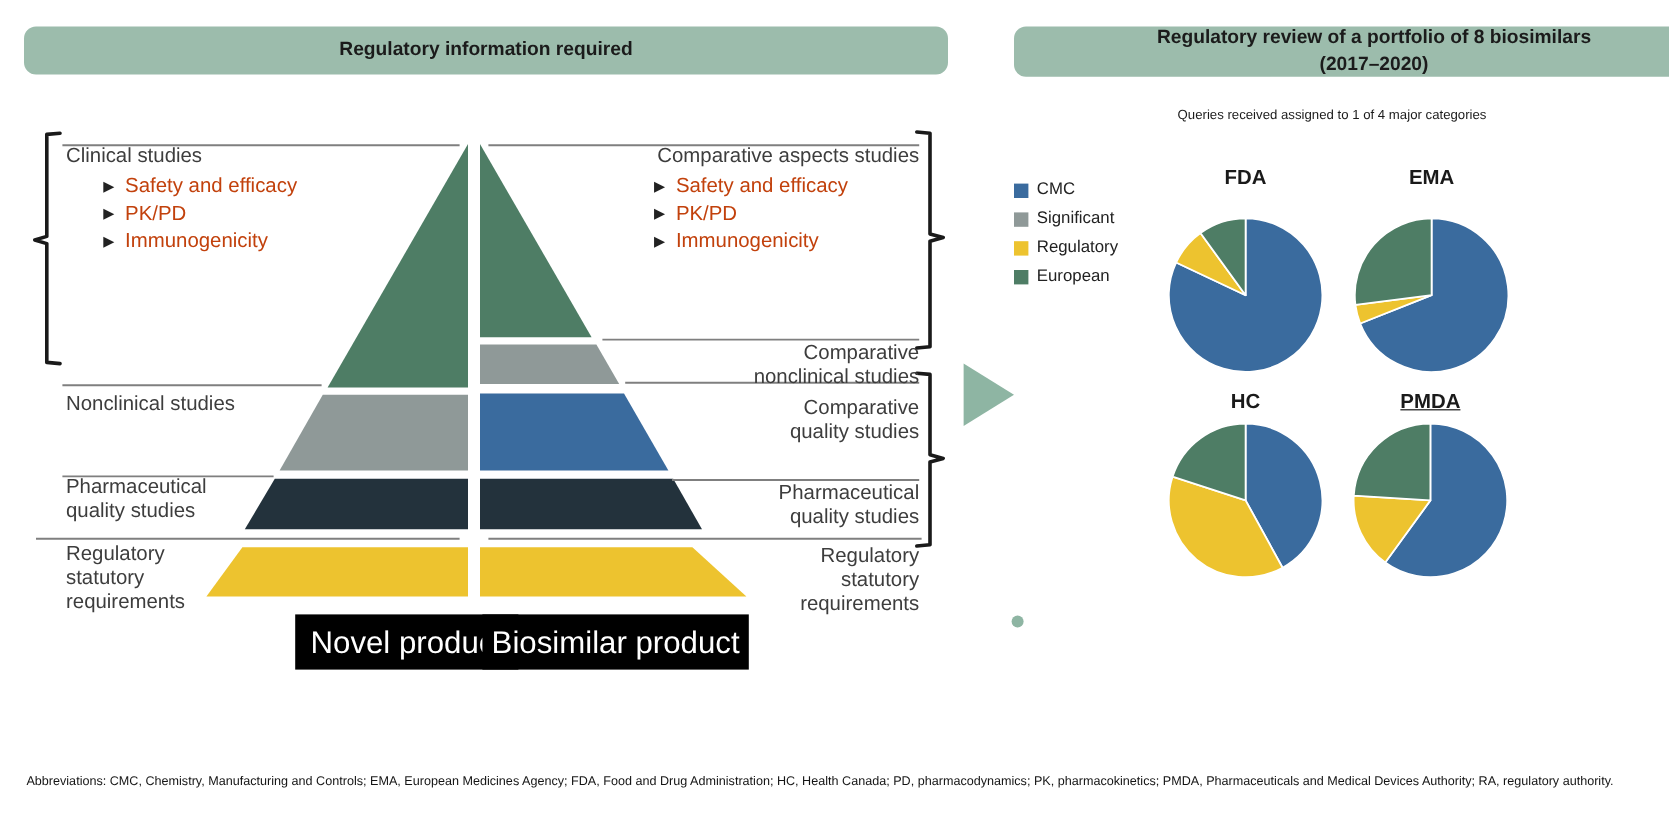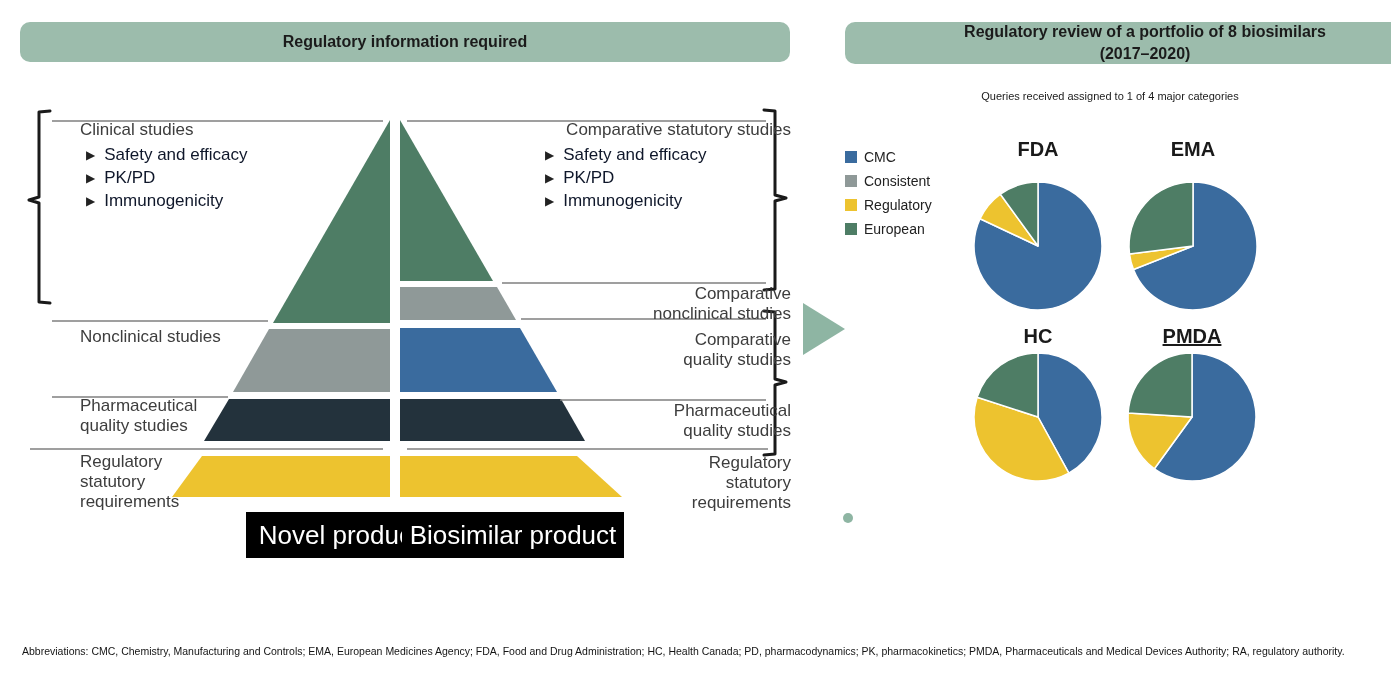--- a/index.html
+++ b/index.html
@@ -13,39 +13,39 @@
     display:flex; align-items:center; justify-content:center;
     font-weight:bold; font-size:16px; color:#1b1b1b; text-align:center;
     line-height:1.35; white-space:pre-line;
   }
   .left-hdr  { left:20px; top:22px; width:770px; height:40px; }
   .right-hdr { left:845px; top:22px; width:530px; height:42px;padding-left:35px; }
   .subtitle {
     position:absolute; z-index:2; left:845px; top:90px; width:530px;
     text-align:center; font-size:11px; color:#1b1b1b;
   }
-  .lbl { position:absolute; z-index:2; font-size:17px; color:#3d3d3d; line-height:1.18;margin-left:25px; }
+  .lbl { position:absolute; z-index:2; font-size:17px; color:#3d3d3d; line-height:1.18; }
   .pre { white-space:pre-line; }
   .r   { text-align:right; }
   .bullets { position:absolute; z-index:2; }
   .bullet-row { display:flex; align-items:center; height:23px; }
   .bullet-glyph { font-size:12px; color:#222; margin-right:9px; line-height:1; }
-  .bullet-text { font-size:17px; color:#0f172a;text-align:center; }
+  .bullet-text { font-size:17px; color:#c2410c;text-align:center; }
   .product-label {
     position:absolute; z-index:2; background:#000; color:#fff;
     display:flex; align-items:center; justify-content:center;
     font-size:26px; height:46px; top:512px;
   }
   .legend { position:absolute; z-index:2; left:845px; top:149px; }
-  .legend-item { display:flex; align-items:center; margin-bottom:8px; }
+  .legend-item { display:flex; align-items:flex-end; margin-bottom:8px; }
   .swatch { width:12px; height:12px; margin-right:7px; }
   .legend-label { font-size:14px; color:#222; }
   .pie-title {
     position:absolute; z-index:2; width:132px; text-align:center;
-    font-weight:bold; font-size:20px; color:#1a1a1a;
+    font-weight:bold; font-size:17px; color:#1a1a1a;
   }
   svg.pie { position:absolute; z-index:2; }
   .takeaways { position:absolute; z-index:2; left:843px; top:508px; width:548px; }
   .takeaway { display:flex; margin-bottom:8px; }
   .dot { width:10px; height:10px; border-radius:50%; margin:5px 10px 0 0; flex-shrink:0; }
   .takeaway-text { font-size:15.5px; color:#222; line-height:1.42; }
   .footer {
     position:absolute; z-index:2; left:22px; top:643px; width:1348px;
     font-size:10.5px; color:#141414; line-height:1.55;
   }
@@ -113,21 +113,21 @@
       <span class="bullet-text">Immunogenicity</span>
     </div>
   </div>
   <div class="lbl" style="left:55px; top:327px;">Nonclinical studies</div>
   <div class="lbl pre" style="left:55px; top:396px;">Pharmaceutical
 quality studies</div>
   <div class="lbl pre" style="left:55px; top:452px;">Regulatory
 statutory
 requirements</div>
 
-  <div class="lbl r" style="left:500px; top:120px; width:266px;">Comparative statutory studies</div>
+  <div class="lbl r" style="left:500px; top:120px; width:266px;">Comparative aspects studies</div>
   <div class="bullets" style="left:545px; top:143px;">
     <div class="bullet-row">
       <span class="bullet-glyph">▶</span>
       <span class="bullet-text">Safety and efficacy</span>
     </div>
     <div class="bullet-row">
       <span class="bullet-glyph">▶</span>
       <span class="bullet-text">PK/PD</span>
     </div>
     <div class="bullet-row">
@@ -148,21 +148,21 @@
   <div class="product-label" style="left:203px; width:186px;margin-left:43px;">Novel product</div>
   <div class="product-label" style="left:402px; width:222px;">Biosimilar product</div>
 
   <div class="legend">
     <div class="legend-item">
       <span class="swatch" style="background-color: rgb(58, 107, 158);"></span>
       <span class="legend-label">CMC</span>
     </div>
     <div class="legend-item">
       <span class="swatch" style="background-color: rgb(143, 153, 152);"></span>
-      <span class="legend-label">Consistent</span>
+      <span class="legend-label">Significant</span>
     </div>
     <div class="legend-item">
       <span class="swatch" style="background-color: rgb(237, 195, 47);"></span>
       <span class="legend-label">Regulatory</span>
     </div>
     <div class="legend-item">
       <span class="swatch" style="background-color: rgb(78, 125, 101);"></span>
       <span class="legend-label">European</span>
     </div>
   </div>

